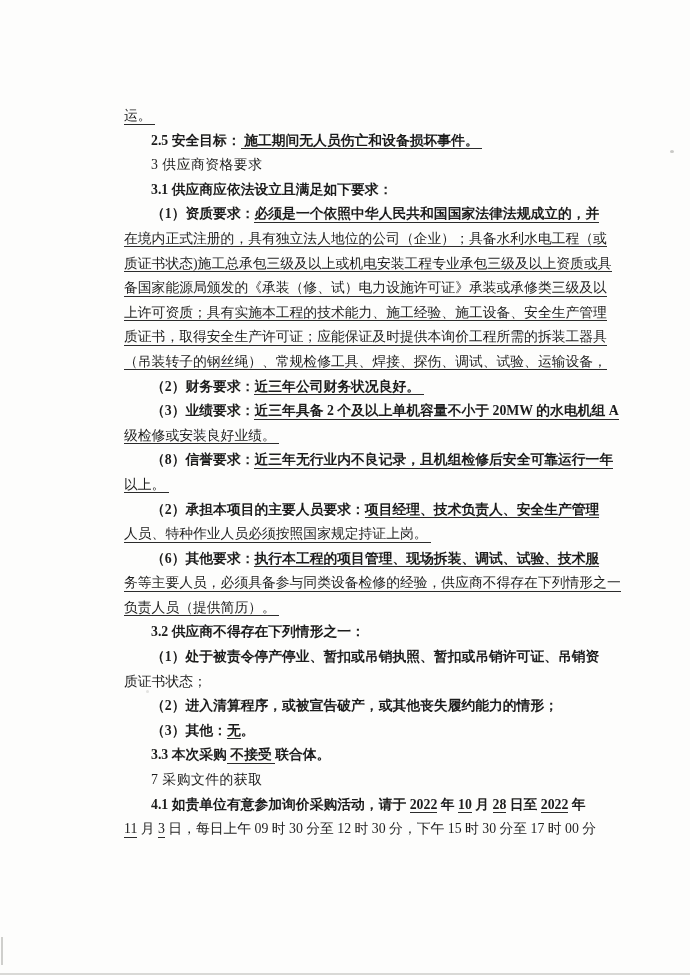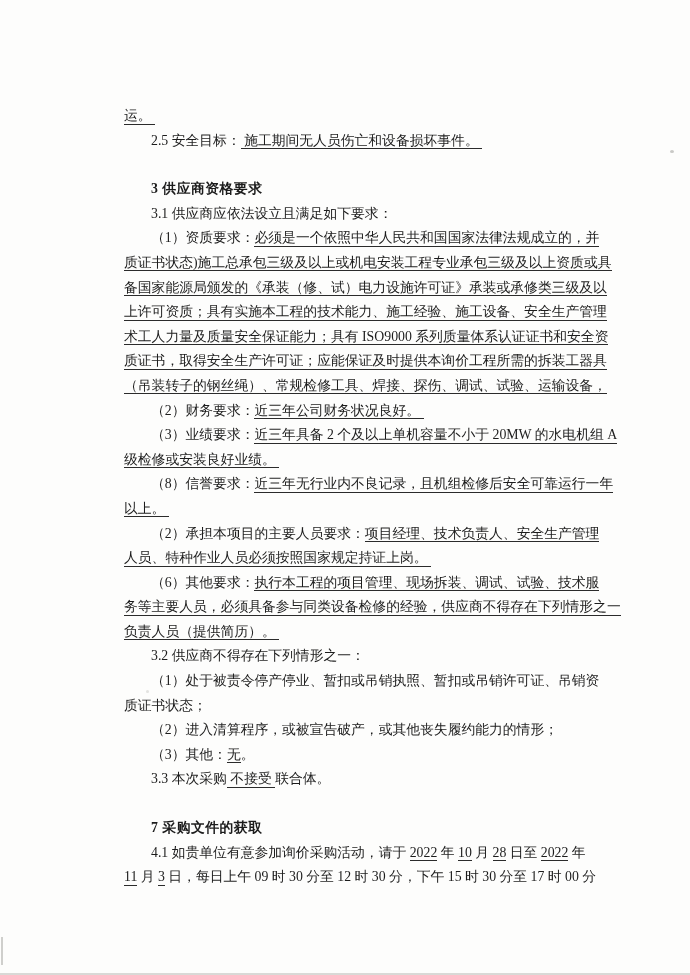--- a/index.html
+++ b/index.html
@@ -22,22 +22,22 @@
     top: 104px;
     width: 500px;
   }
   .line {
     white-space: pre;
     height: 24.6px;
     line-height: 24.6px;
     font-size: 13.8px;
     letter-spacing: 0px;
   }
-  .line.indent1 { padding-left: 27px; }
-  .line.bold { font-weight: bold; letter-spacing: 0.5px; margin-top: 24px; }
+  .line.indent1 { padding-left: 27px; font-weight: bold; }
+  .line.bold { font-weight: normal; letter-spacing: 0.5px; }
   .seg { }
   .u {
     border-bottom: 1.2px solid #2b2b2b;
     padding-bottom: 0.5px;
   }
   
   .bottom-edge {
     position: absolute;
     left: 0;
     bottom: 0;
@@ -64,24 +64,24 @@
 </head>
 <body>
 
 <div class="page">
   <div class="content">
       <div class="line"><span class="seg u">运。 </span></div>
       <div class="line indent1"><span class="seg">2.5 安全目标：</span><span class="seg u"> 施工期间无人员伤亡和设备损坏事件。 </span></div>
       <div class="line indent1 bold"><span class="seg">3 供应商资格要求</span></div>
       <div class="line indent1"><span class="seg">3.1 供应商应依法设立且满足如下要求：</span></div>
       <div class="line indent1"><span class="seg">（1）资质要求：</span><span class="seg u">必须是一个依照中华人民共和国国家法律法规成立的，并</span></div>
+      <div class="line"><span class="seg u">在境内正式注册的，具有独立法人地位的公司（企业）；具备水利水电工程（或</span></div>
       <div class="line"><span class="seg u">质证书状态)施工总承包三级及以上或机电安装工程专业承包三级及以上资质或具</span></div>
       <div class="line"><span class="seg u">备国家能源局颁发的《承装（修、试）电力设施许可证》承装或承修类三级及以</span></div>
       <div class="line"><span class="seg u">上许可资质；具有实施本工程的技术能力、施工经验、施工设备、安全生产管理</span></div>
-      <div class="line"><span class="seg u">术工人力量及质量安全保证能力；具有 ISO9000 系列质量体系认证证书和安全资</span></div>
       <div class="line"><span class="seg u">质证书，取得安全生产许可证；应能保证及时提供本询价工程所需的拆装工器具</span></div>
       <div class="line"><span class="seg u">（吊装转子的钢丝绳）、常规检修工具、焊接、探伤、调试、试验、运输设备，</span></div>
       <div class="line indent1"><span class="seg">（2）财务要求：</span><span class="seg u">近三年公司财务状况良好。 </span></div>
       <div class="line indent1"><span class="seg">（3）业绩要求：</span><span class="seg u">近三年具备 2 个及以上单机容量不小于 20MW 的水电机组 A</span></div>
       <div class="line"><span class="seg u">级检修或安装良好业绩。 </span></div>
       <div class="line indent1"><span class="seg">（8）信誉要求：</span><span class="seg u">近三年无行业内不良记录，且机组检修后安全可靠运行一年</span></div>
       <div class="line"><span class="seg u">以上。 </span></div>
       <div class="line indent1"><span class="seg">（2）承担本项目的主要人员要求：</span><span class="seg u">项目经理、技术负责人、安全生产管理</span></div>
       <div class="line"><span class="seg u">人员、特种作业人员必须按照国家规定持证上岗。 </span></div>
       <div class="line indent1"><span class="seg">（6）其他要求：</span><span class="seg u">执行本工程的项目管理、现场拆装、调试、试验、技术服</span></div>

